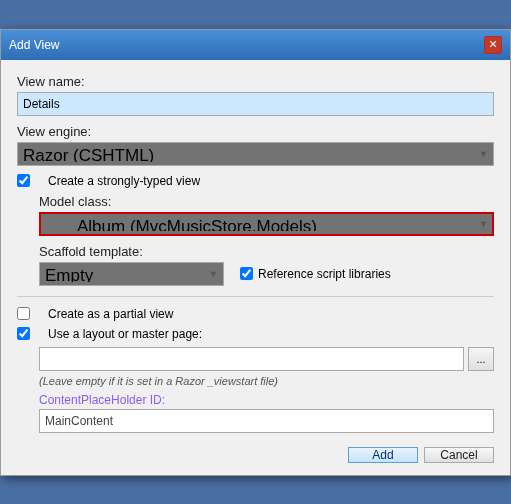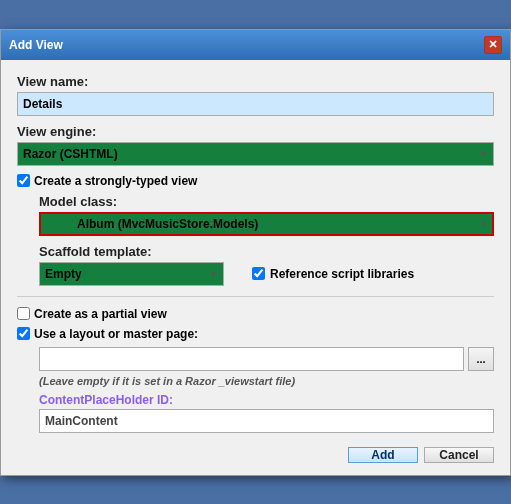--- a/index.html
+++ b/index.html
@@ -1,15 +1,15 @@
 <!DOCTYPE html>
 <html><head>
   <meta charset="utf-8">
   <style>
-    * { box-sizing: border-box; margin: 0; padding: 0; font-weight: bold; }
+    * { box-sizing: border-box; margin: 0; padding: 0; }
     body {
       background: #4a6fa5;
       display: flex;
       align-items: center;
       justify-content: center;
       min-height: 100vh;
       font-family: 'Segoe UI', Tahoma, Geneva, Verdana, sans-serif;
       font-size: 12px;
     }
     .dialog {
@@ -68,22 +68,22 @@
     }
     .select-wrapper {
       position: relative;
       display: inline-block;
       width: 100%;
     }
     .select-wrapper select {
       width: 100%;
       padding: 3px 24px 3px 5px;
       border: 1px solid #aaa;
-      background: #15803d;
-      font-size: 12px;
+      background: #737373;
+      font-size: 17px;
       height: 24px;
       appearance: none;
       -webkit-appearance: none;
       cursor: pointer;
     }
     .select-wrapper::after {
       content: '▼';
       position: absolute;
       right: 6px;
       top: 50%;
@@ -92,34 +92,34 @@
       color: #555;
       pointer-events: none;
     }
     .select-wrapper.red-border select {
       border: 2px solid #cc0000;
       padding-left: 36px;
     }
     .checkbox-row {
       display: flex;
       align-items: center;
-      gap: 4px;
+      gap: 18px;
       margin-bottom: 6px;
     }
     .checkbox-row input[type="checkbox"] {
       width: 13px;
       height: 13px;
     }
     .indented {
       padding-left: 22px;
     }
     .scaffold-row {
       display: flex;
       align-items: center;
-      gap: 28px;
+      gap: 16px;
       margin-bottom: 8px;
     }
     .scaffold-row .select-wrapper {
       width: 180px;
     }
     .ref-label {
       display: flex;
       align-items: center;
       gap: 5px;
       font-size: 12px;

